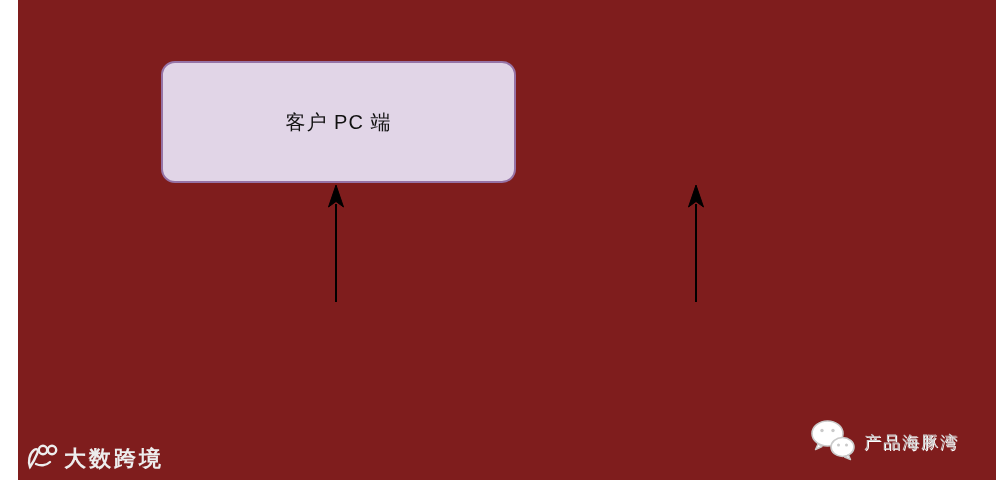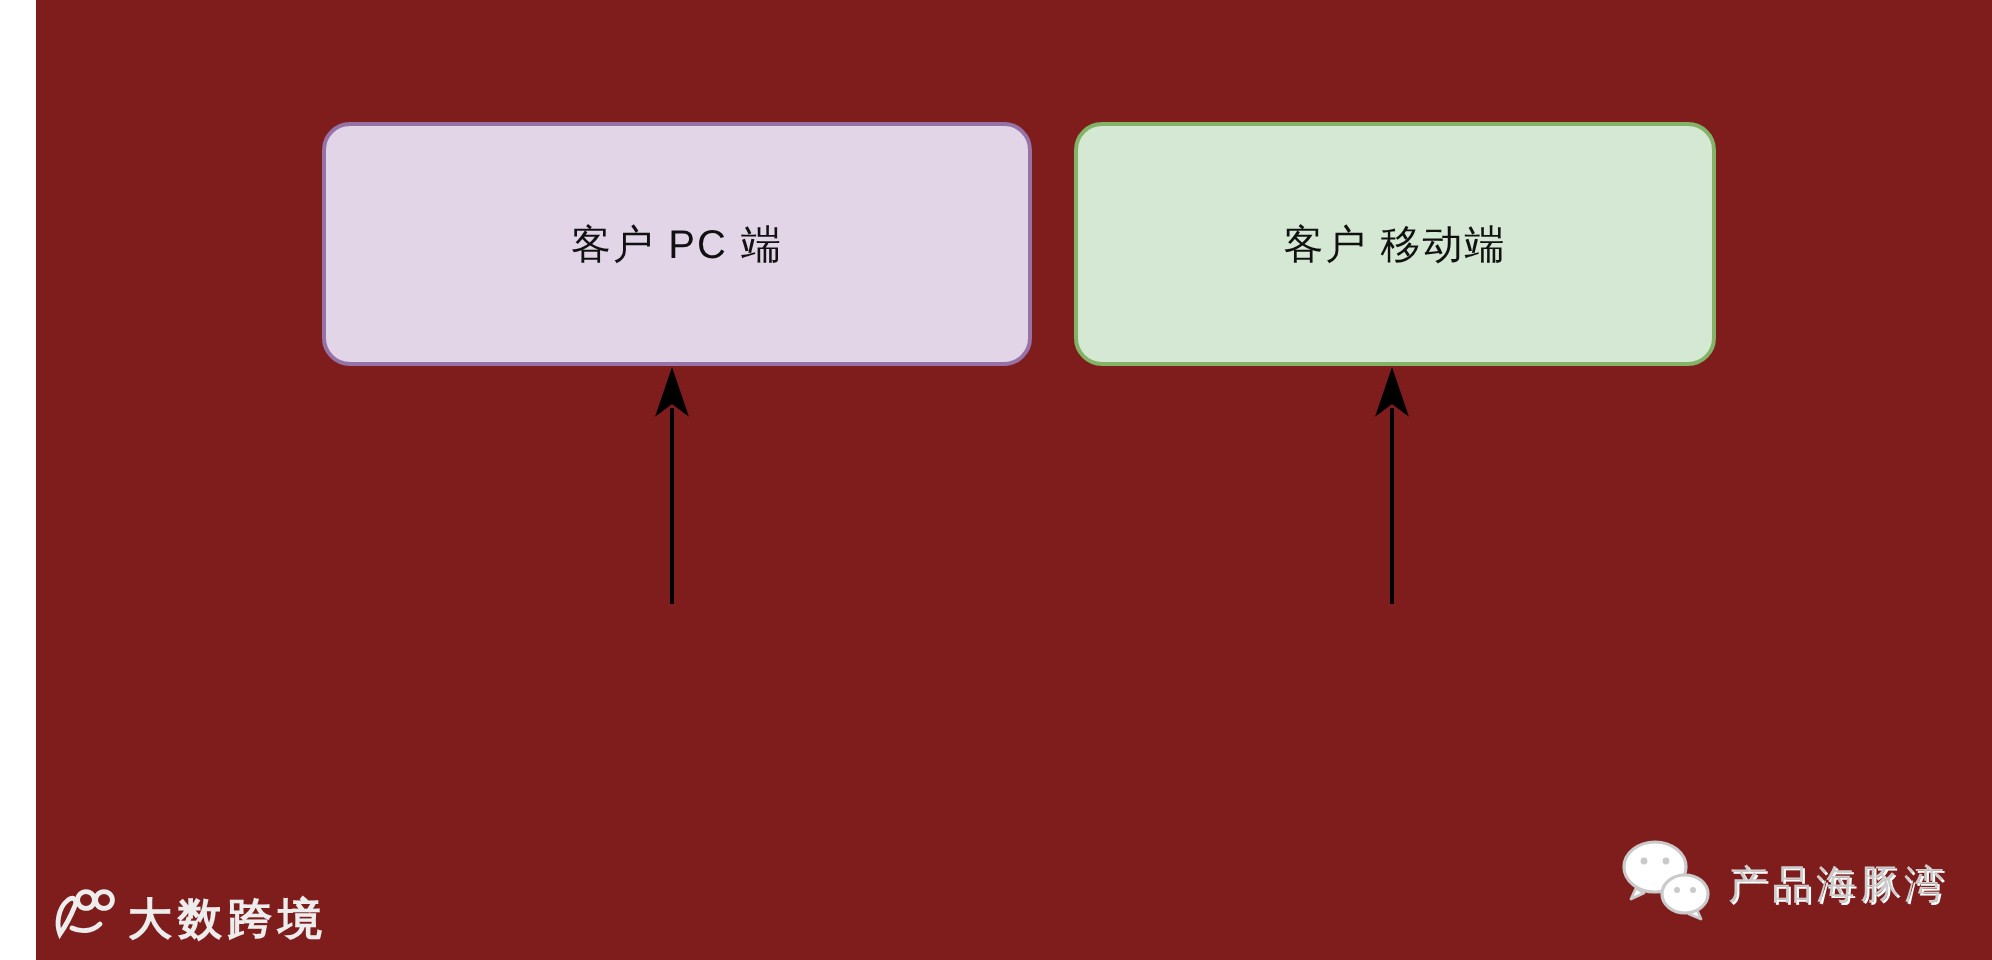--- a/index.html
+++ b/index.html
@@ -60,21 +60,21 @@
   }
   .wm-right {
     position: absolute;
     left: 791px;
     top: 419px;
     display: flex;
     align-items: center;
     gap: 8px;
   }
   .wm-right-text {
-    font-size: 20px;
+    font-size: 17px;
     letter-spacing: 2px;
     color: #cccccc;
     text-shadow: 1px 1px 0 #ffffff;
     white-space: nowrap;
   }
 </style>
 </head>
 <body>
 
 <div class="canvas">
@@ -87,23 +87,20 @@
     <g>
       <line x1="678" y1="302" x2="678" y2="204" stroke="#000000" stroke-width="2"></line>
       <polygon points="678,185 685.5,207 678,201.5 670.5,207" fill="#000000" stroke="#000000"></polygon>
     </g>
   </svg>
 
   <div class="node" id="node-client-pc" style="background: rgb(225, 213, 231); border-color: rgb(150, 115, 166);">
     <span class="node-label">客户 PC 端</span>
   </div>
 
-  <div class="node" id="node-client-mobile" style="background: rgb(213, 232, 212); border-color: rgb(130, 179, 102);">
-    <span class="node-label">客户 移动端</span>
-  </div>
 
 
   <div class="wm-left">
     <span>
       <svg width="34" height="30" viewBox="0 0 34 30">
         <path d="M6 25 C4 20, 5 12, 10 8 C13 6, 15 8, 13 12 C11 17, 8 22, 6 25 Z" fill="none" stroke="#ededed" stroke-width="2.4" stroke-linecap="round"></path>
         <circle cx="19" cy="8" r="4.2" fill="none" stroke="#ededed" stroke-width="2.4"></circle>
         <circle cx="28" cy="8" r="4.2" fill="none" stroke="#ededed" stroke-width="2.4"></circle>
         <path d="M12 22 C16 24, 22 24, 26 20" fill="none" stroke="#ededed" stroke-width="2.4" stroke-linecap="round"></path>
       </svg>

